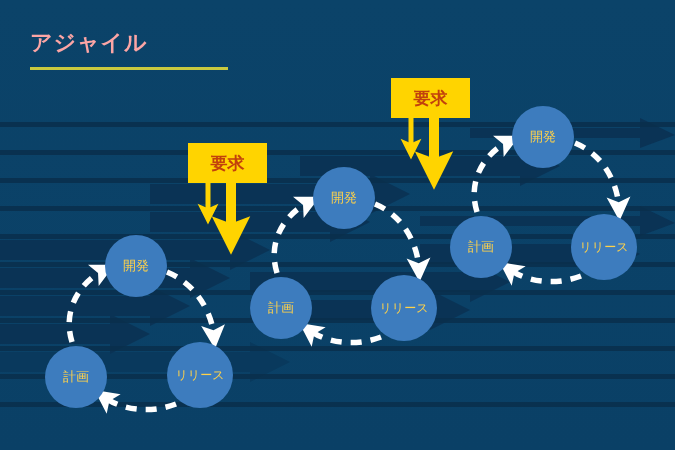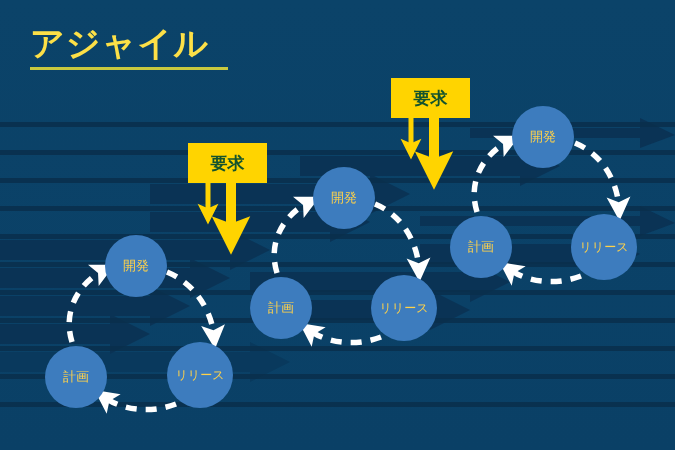--- a/index.html
+++ b/index.html
@@ -7,35 +7,35 @@
     width:675px;height:450px;overflow:hidden;
     font-family:"DejaVu Sans","Liberation Sans",sans-serif;
     background:#0b3d63;
   }
   #stage{position:relative;width:675px;height:450px;overflow:hidden;background:#0b4369;}
   #bg{position:absolute;left:0;top:0;width:675px;height:450px;}
   #fg{position:absolute;left:0;top:0;width:675px;height:450px;}
 
   .title-wrap{position:absolute;left:30px;top:22px;}
   .title-text{
-    color:#fde047;font-size:34px;font-weight:bold;letter-spacing:1px;
+    color:#fca5a5;font-size:22px;font-weight:bold;letter-spacing:1px;
     line-height:42px;white-space:nowrap;
   }
   .title-rule{margin-top:3px;height:3px;background:#c9c93f;width:198px;}
 
   .node{
     position:absolute;border-radius:50%;
     background:#3d7cbe;
     display:flex;align-items:center;justify-content:center;
     color:#ffd24a;font-weight:normal;white-space:nowrap;
     box-sizing:border-box;
   }
   .node.sz-s{font-size:13px;}
   .reqbox{
-    position:absolute;background:#ffd400;color:#14532d;
+    position:absolute;background:#ffd400;color:#c2410c;
     display:flex;align-items:center;justify-content:center;
     font-weight:bold;font-size:17px;box-sizing:border-box;
   }
 </style>
 </head>
 <body>
 
 <div id="stage">
 
   <svg id="bg" viewBox="0 0 675 450">

